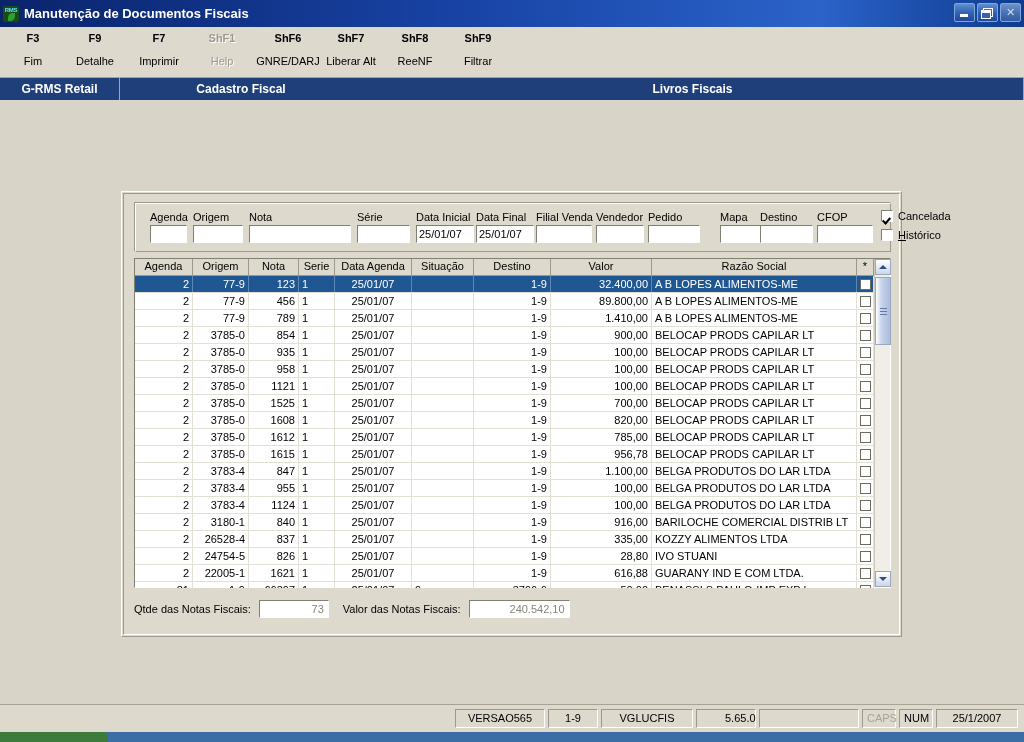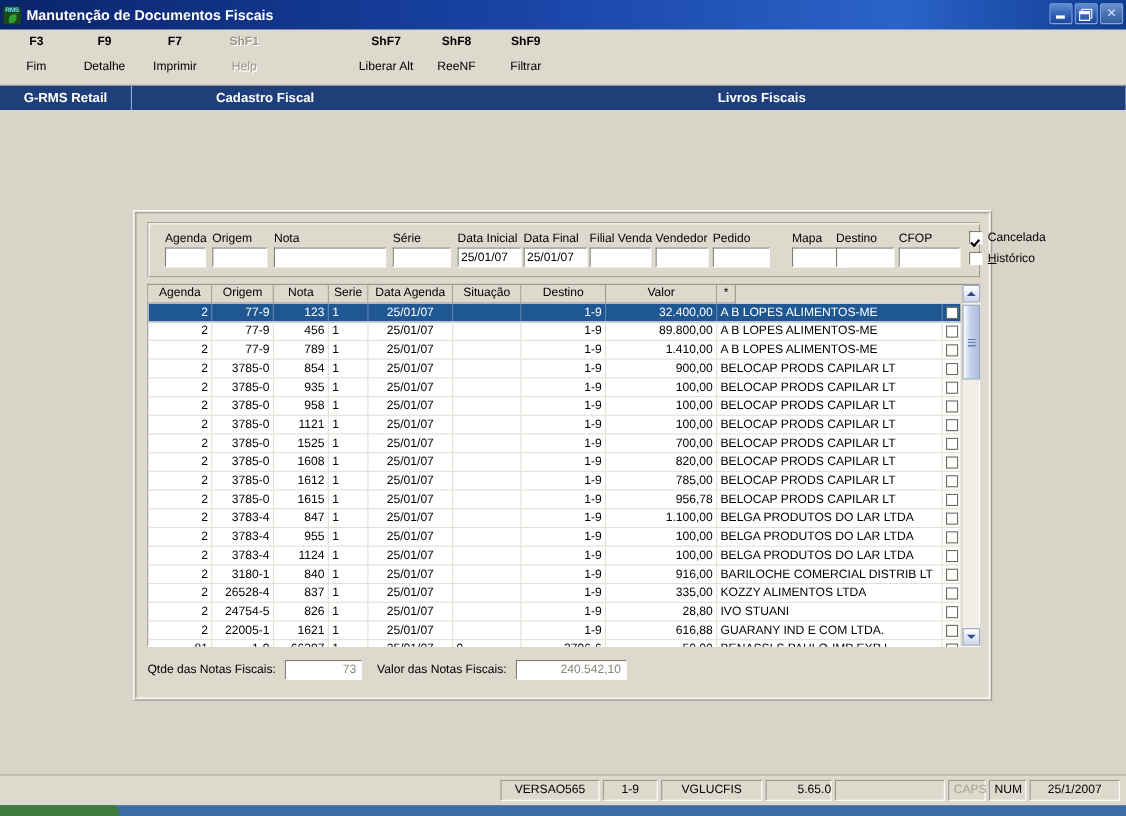--- a/index.html
+++ b/index.html
@@ -504,20 +504,24 @@
         <div class="tb-label">Detalhe</div>
       </div>
       <div class="tb-item" style="left: 114px; width: 90px;">
         <div class="tb-key">F7</div>
         <div class="tb-label">Imprimir</div>
       </div>
       <div class="tb-item disabled" style="left: 177px; width: 90px;">
         <div class="tb-key">ShF1</div>
         <div class="tb-label">Help</div>
       </div>
+      <div class="tb-item" style="left: 243px; width: 90px;">
+        <div class="tb-key">ShF6</div>
+        <div class="tb-label">GNRE/DARJ</div>
+      </div>
       <div class="tb-item" style="left: 306px; width: 90px;">
         <div class="tb-key">ShF7</div>
         <div class="tb-label">Liberar Alt</div>
       </div>
       <div class="tb-item" style="left: 370px; width: 90px;">
         <div class="tb-key">ShF8</div>
         <div class="tb-label">ReeNF</div>
       </div>
       <div class="tb-item" style="left: 433px; width: 90px;">
         <div class="tb-key">ShF9</div>
@@ -600,20 +604,21 @@
         <div class="grid">
           <div class="grid-head" id="grid-head">
               <div class="hcell" style="width: 58px;">Agenda</div>
               <div class="hcell" style="width: 56px;">Origem</div>
               <div class="hcell" style="width: 50px;">Nota</div>
               <div class="hcell" style="width: 36px;">Serie</div>
               <div class="hcell" style="width: 77px;">Data Agenda</div>
               <div class="hcell" style="width: 62px;">Situação</div>
               <div class="hcell" style="width: 77px;">Destino</div>
               <div class="hcell" style="width: 101px;">Valor</div>
+              <div class="hcell" style="width: 205px;">Razão Social</div>
               <div class="hcell" style="width: 17px;">*</div>
             </div>
           <div class="grid-body" id="grid-body">
               <div class="grow sel">
                 <div class="gcell num" style="width: 58px;">2</div>
                 <div class="gcell num" style="width: 56px;">77-9</div>
                 <div class="gcell num" style="width: 50px;">123</div>
                 <div class="gcell lft" style="width: 36px;">1</div>
                 <div class="gcell ctr" style="width: 77px;">25/01/07</div>
                 <div class="gcell lft" style="width: 62px;"></div>

